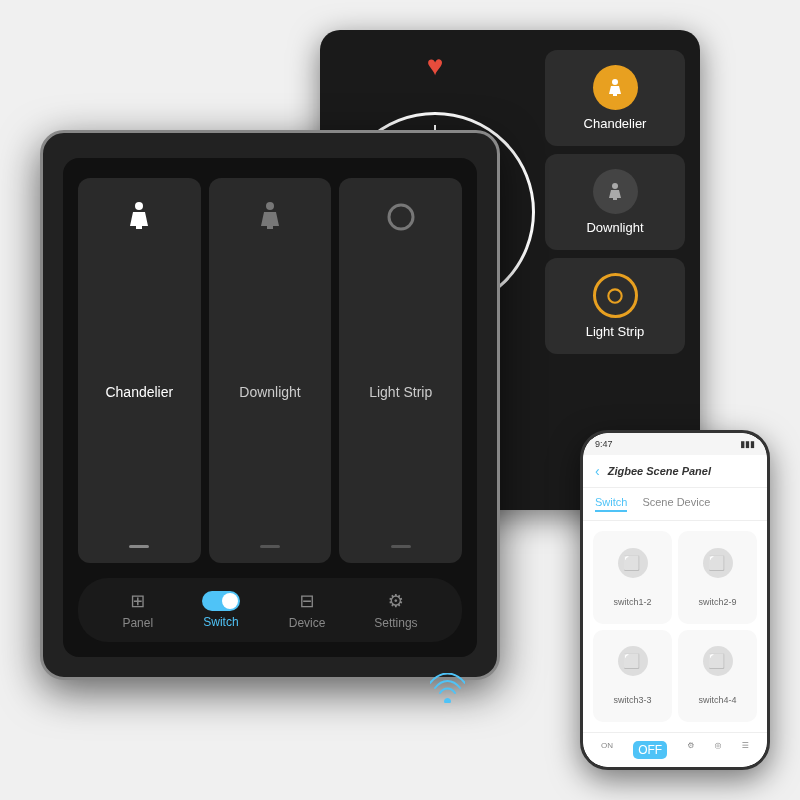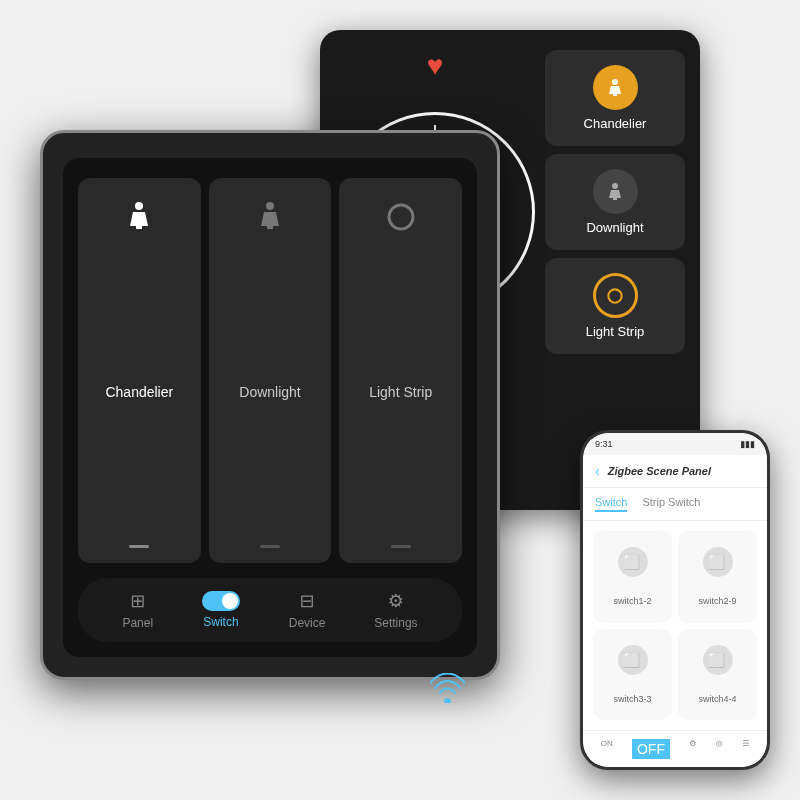--- a/index.html
+++ b/index.html
@@ -513,30 +513,30 @@
         <span class="nav-icon">⚙</span>
         <span>Settings</span>
       </div>
     </div>
   </div>
 </div>
 
 <div class="phone">
   <div class="phone-screen">
     <div class="phone-status-bar">
-      <span>9:31</span>
+      <span>9:47</span>
       <span>▮▮▮</span>
     </div>
     <div class="phone-header">
       <span class="phone-back">‹</span>
       <span class="phone-title">Zigbee Scene Panel</span>
     </div>
     <div class="phone-tabs">
       <span class="phone-tab active">Switch</span>
-      <span class="phone-tab">Strip Switch</span>
+      <span class="phone-tab">Scene Device</span>
     </div>
     <div class="phone-grid">
       <div class="phone-switch-card">
         <div class="phone-switch-icon">⬜</div>
         <span class="phone-switch-label">switch1-2</span>
       </div>
       <div class="phone-switch-card">
         <div class="phone-switch-icon">⬜</div>
         <span class="phone-switch-label">switch2-9</span>
       </div>
@@ -547,21 +547,21 @@
       <div class="phone-switch-card">
         <div class="phone-switch-icon">⬜</div>
         <span class="phone-switch-label">switch4-4</span>
       </div>
     </div>
     <div class="phone-bottom-nav">
       <div class="phone-nav-item">
         <span>ON</span>
       </div>
       <div class="phone-nav-item active">
-        <span style="background:#4fc3f7;color:white;padding:2px 5px;border-radius:0;font-size:14px;">OFF</span>
+        <span style="background:#4fc3f7;color:white;padding:2px 5px;border-radius:5px;font-size:12px;">OFF</span>
       </div>
       <div class="phone-nav-item">
         <span>⚙</span>
       </div>
       <div class="phone-nav-item">
         <span>◎</span>
       </div>
       <div class="phone-nav-item">
         <span>☰</span>
       </div>

